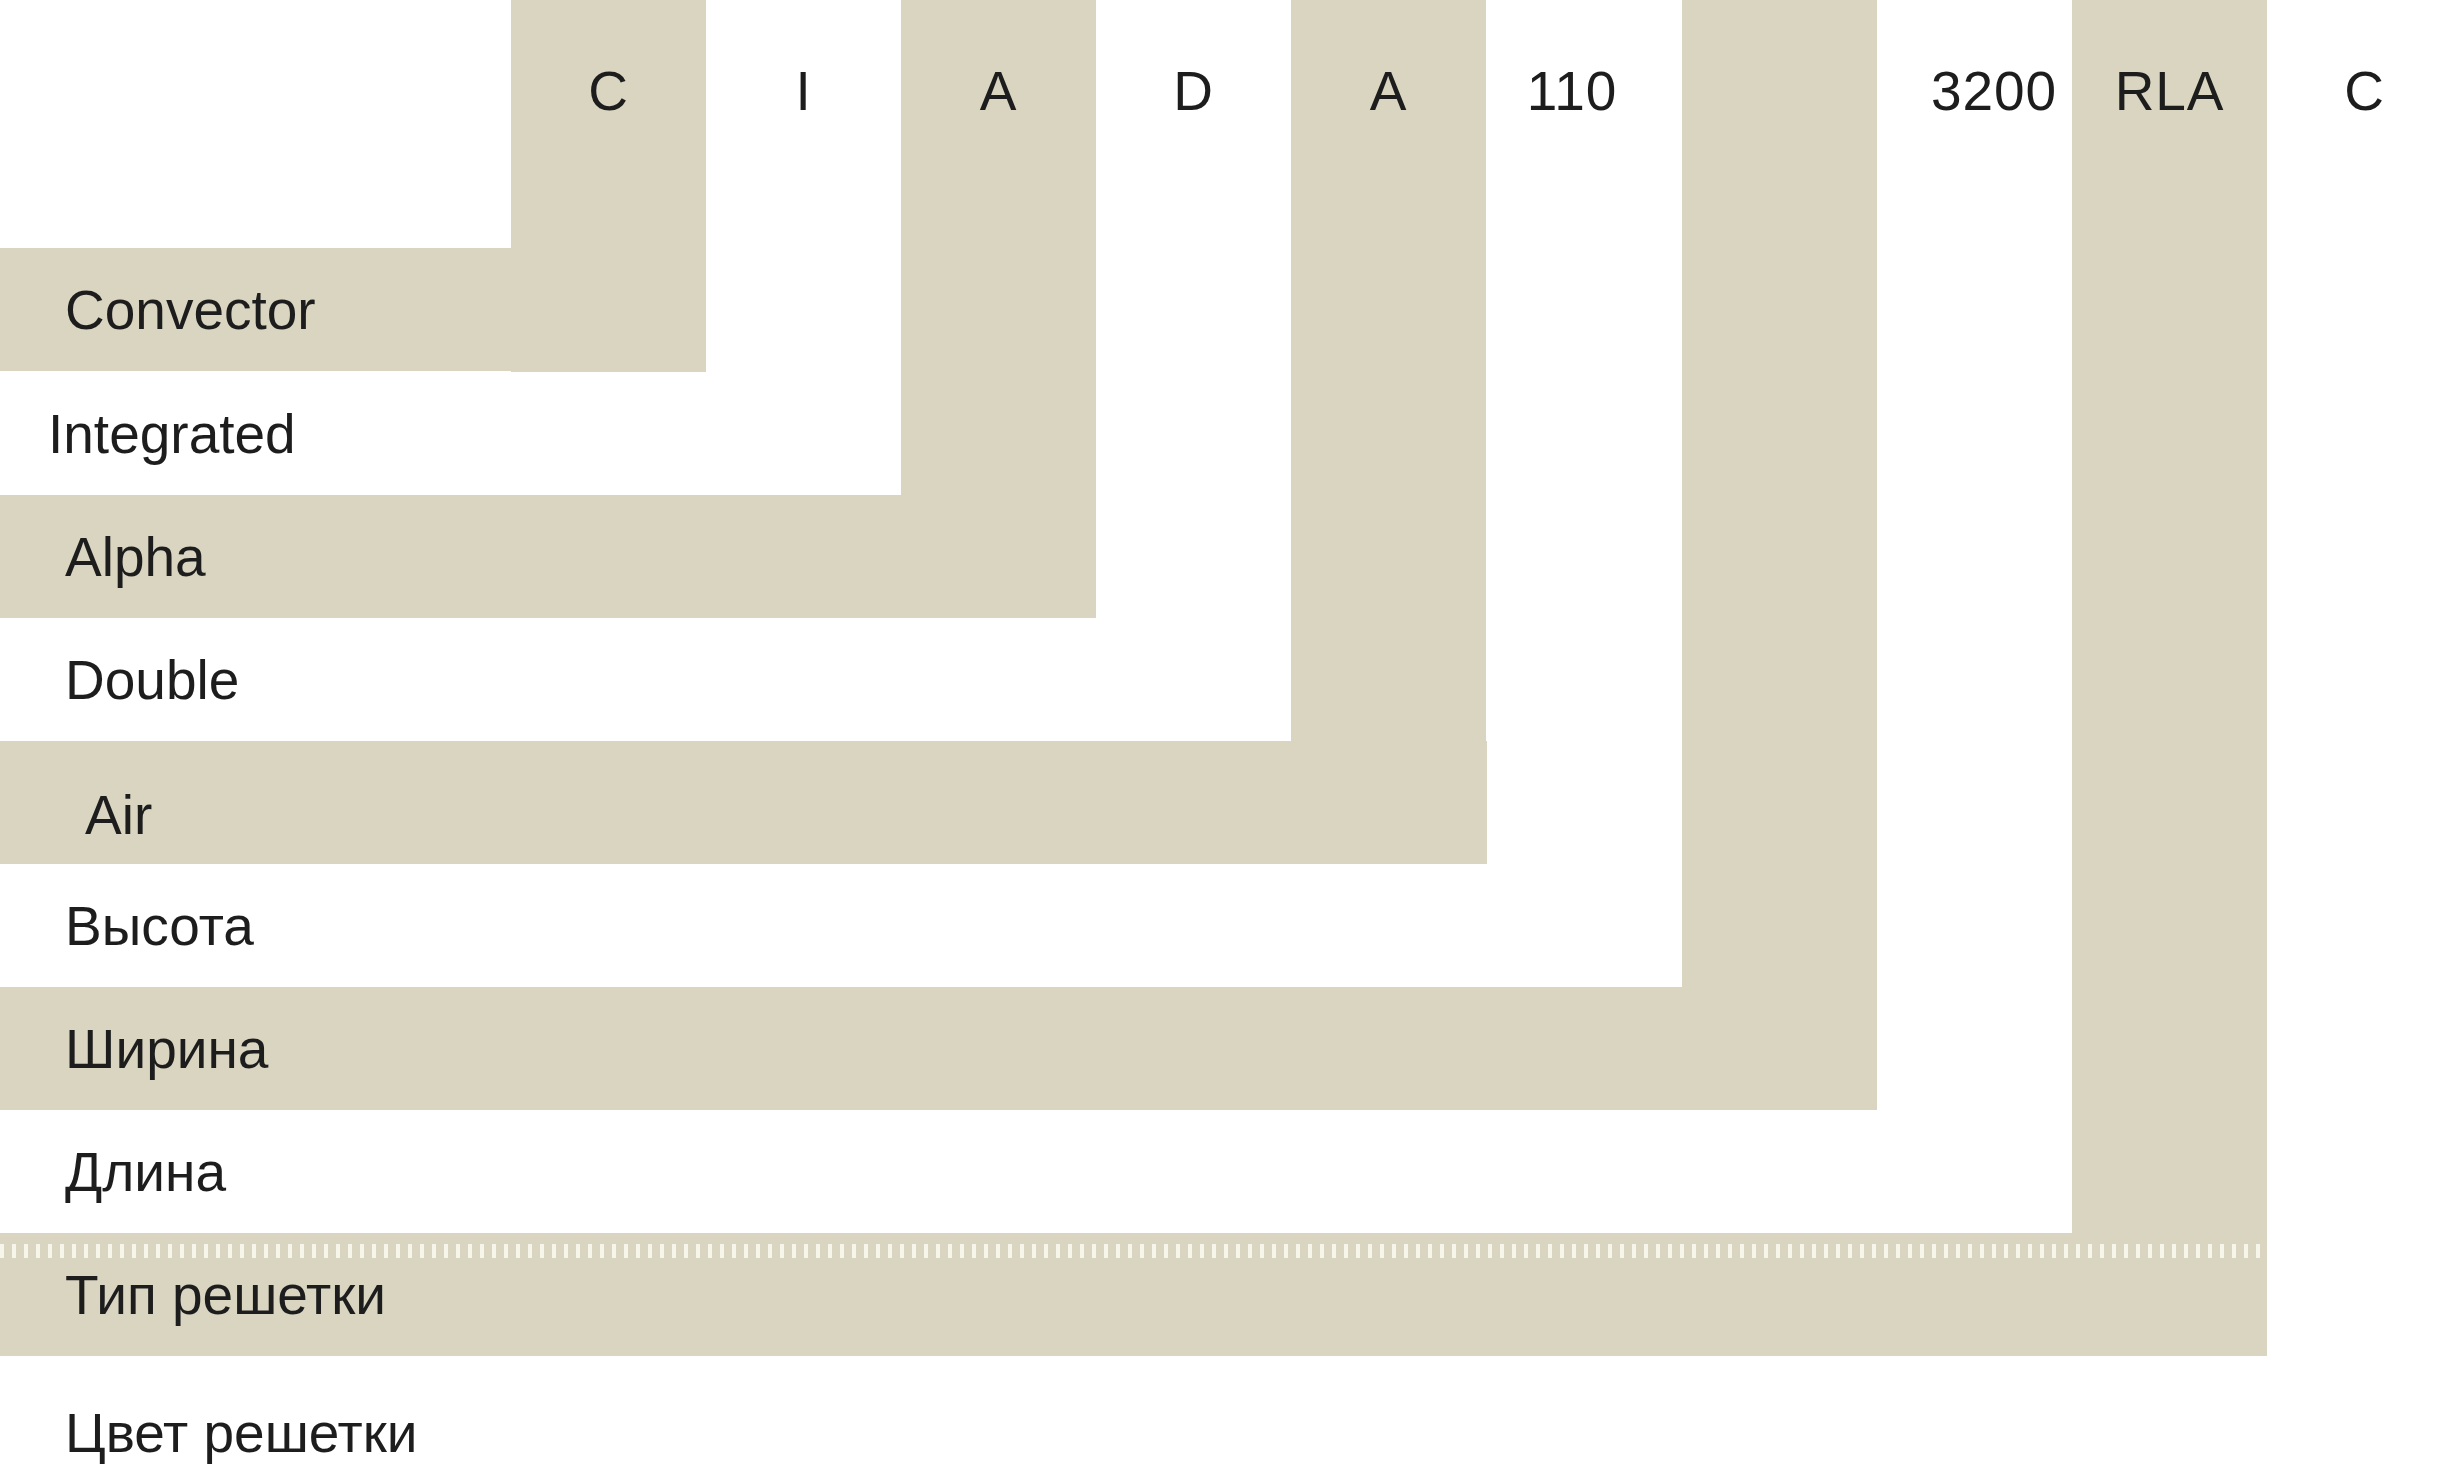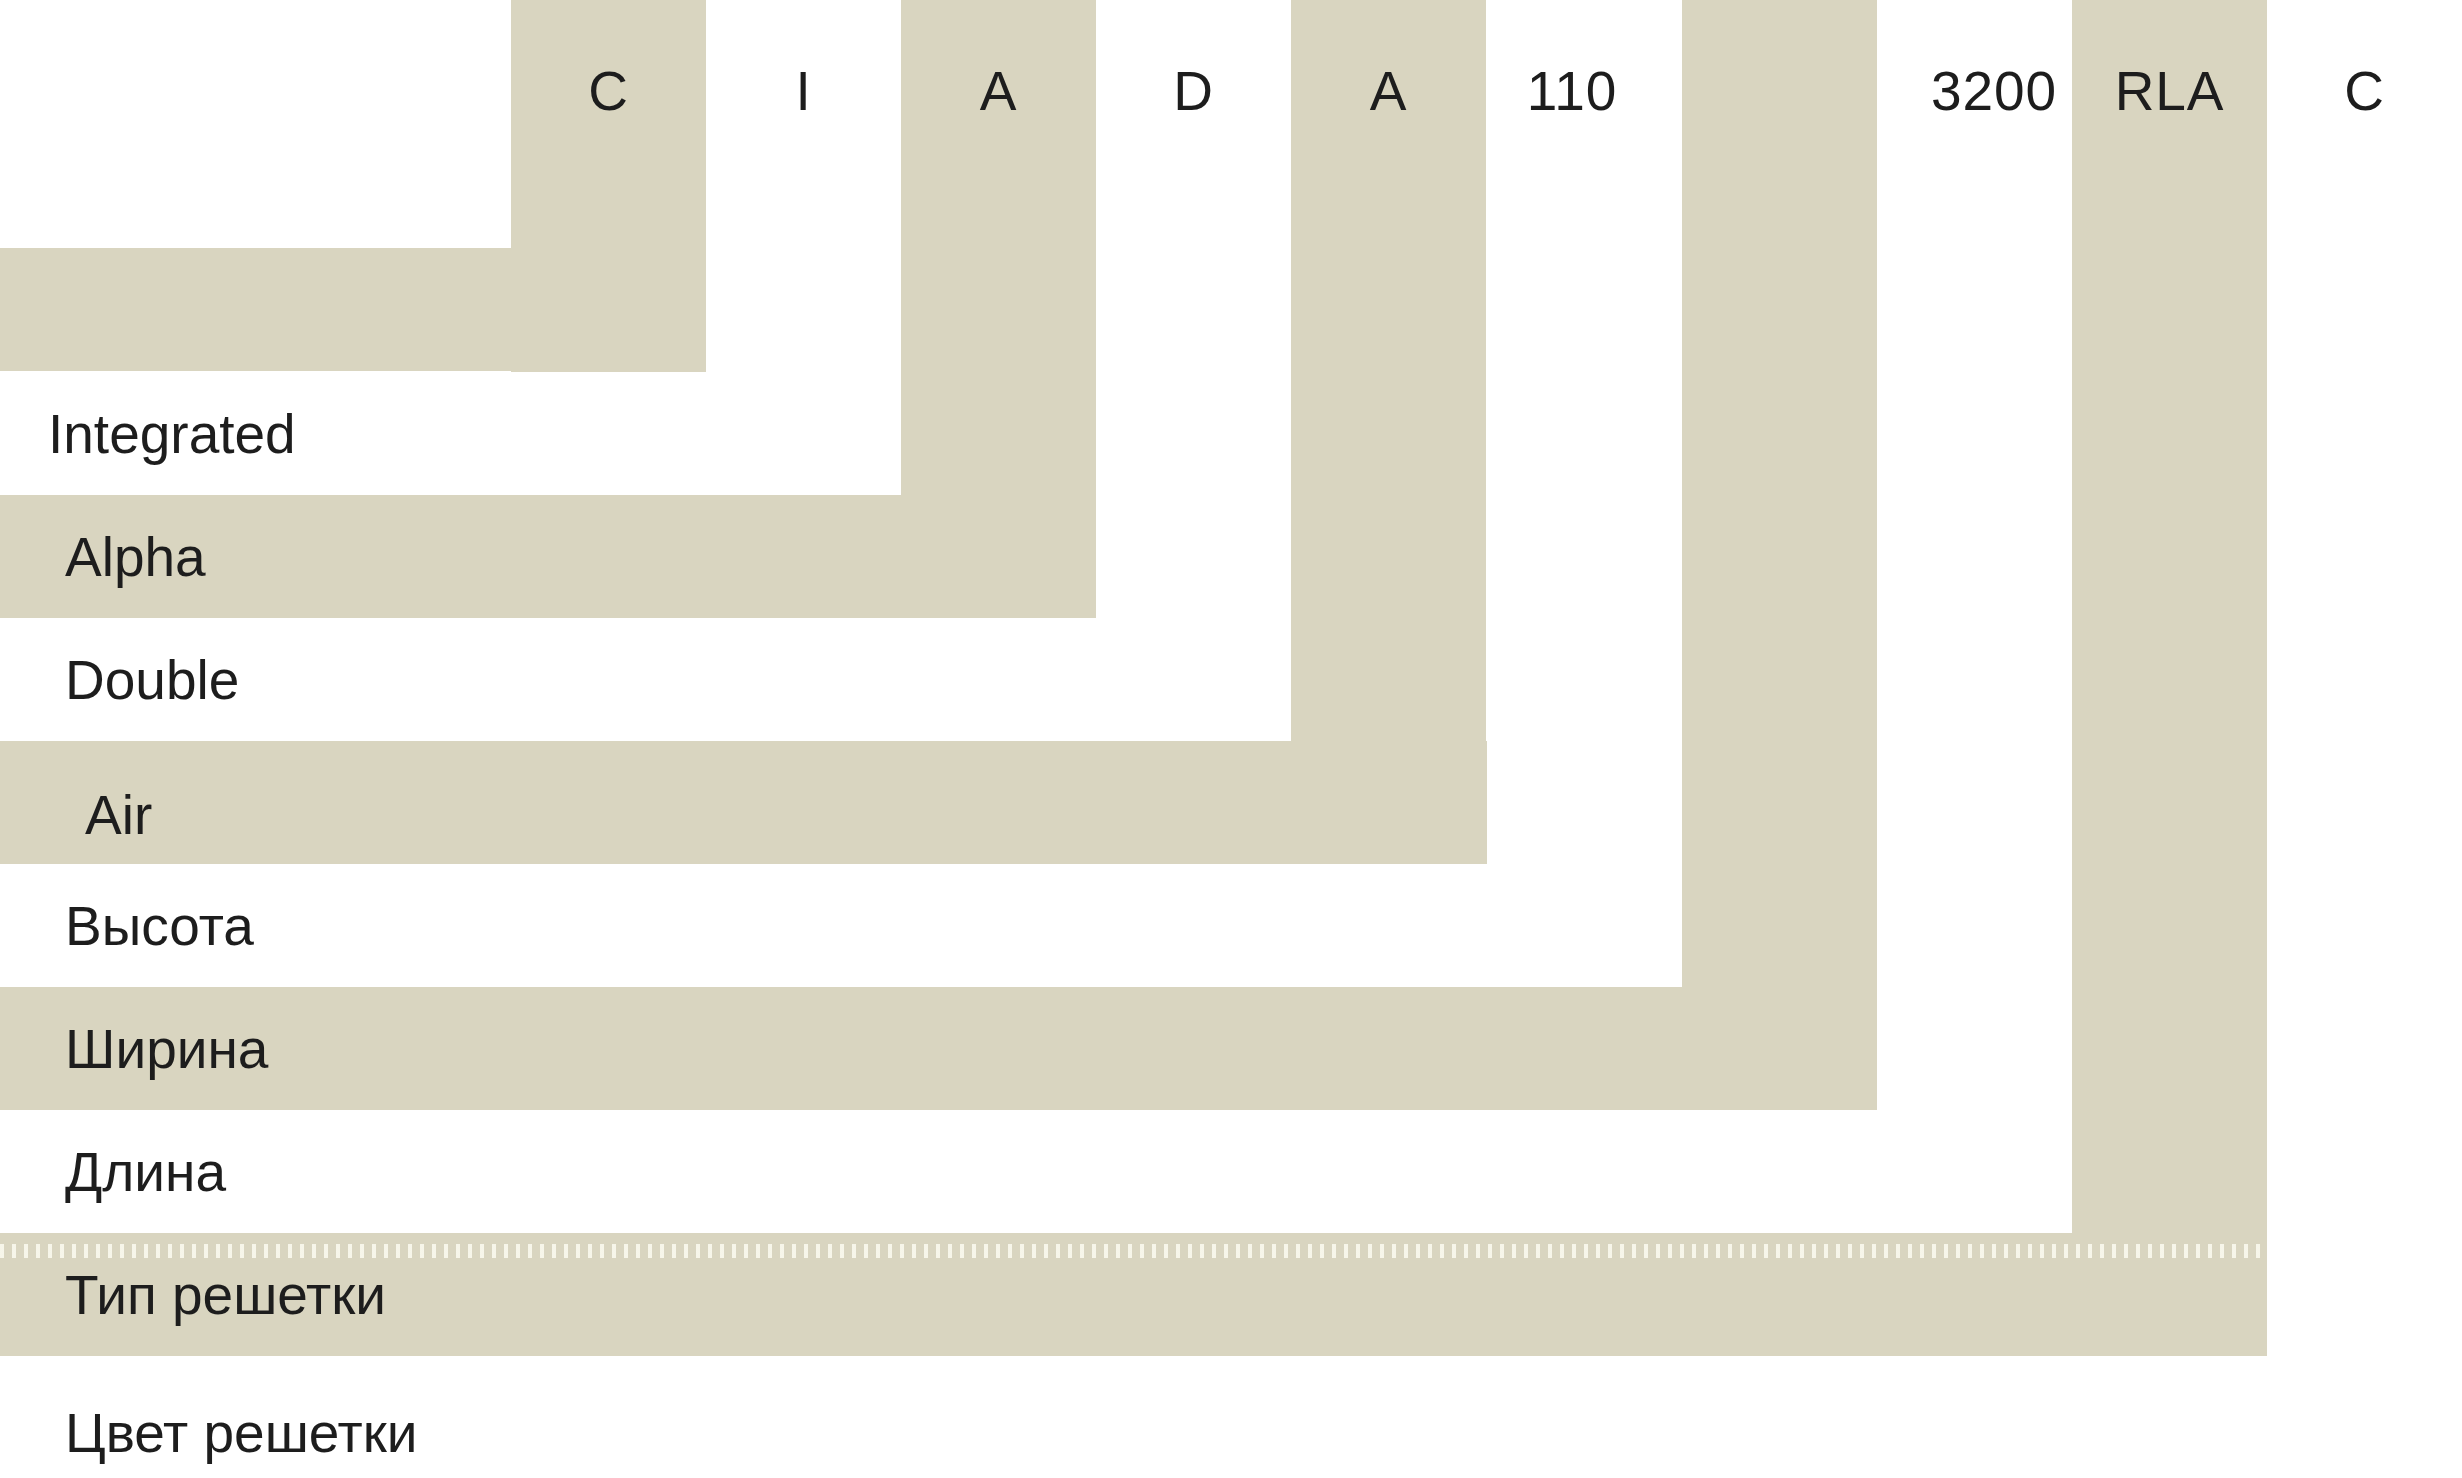--- a/index.html
+++ b/index.html
@@ -73,20 +73,21 @@
     <div class="band" style="top: 987px; height: 123px; width: 1877px; background: rgb(217, 213, 192);"></div>
     <div class="col" style="left: 1682px; width: 195px; height: 1110px; background: rgb(217, 213, 192);"></div>
     <div class="band" style="top: 1110px; height: 123px; width: 2072px; background: rgb(255, 255, 255);"></div>
     <div class="col" style="left: 1877px; width: 195px; height: 1233px; background: rgb(255, 255, 255);"></div>
     <div class="band" style="top: 1233px; height: 123px; width: 2267px; background: rgb(217, 213, 192);"></div>
     <div class="col" style="left: 2072px; width: 195px; height: 1356px; background: rgb(217, 213, 192);"></div>
     <div class="band" style="top: 1356px; height: 123px; width: 2462px; background: rgb(255, 255, 255);"></div>
     <div class="col" style="left: 2267px; width: 195px; height: 1479px; background: rgb(255, 255, 255);"></div>
     <div class="dotted-line" style="left: 0px; top: 1244px; width: 2267px; height: 14px;"></div>
     <div class="code-label" style="left: 511px; width: 195px;">C</div>
+    <div class="row-label" style="top: 248px; height: 123px;">Convector</div>
     <div class="code-label" style="left: 706px; width: 195px;">I</div>
     <div class="row-label" style="top: 372px; height: 123px; padding-left: 48px;">Integrated</div>
     <div class="code-label" style="left: 901px; width: 195px;">A</div>
     <div class="row-label" style="top: 495px; height: 123px;">Alpha</div>
     <div class="code-label" style="left: 1096px; width: 195px;">D</div>
     <div class="row-label" style="top: 618px; height: 123px;">Double</div>
     <div class="code-label" style="left: 1291px; width: 195px;">A</div>
     <div class="row-label" style="top: 741px; height: 147px; margin-left: 20px;">Air</div>
     <div class="code-label" style="left: 1487px; width: 170px;">110</div>
     <div class="row-label" style="top: 864px; height: 123px;">Высота</div>

